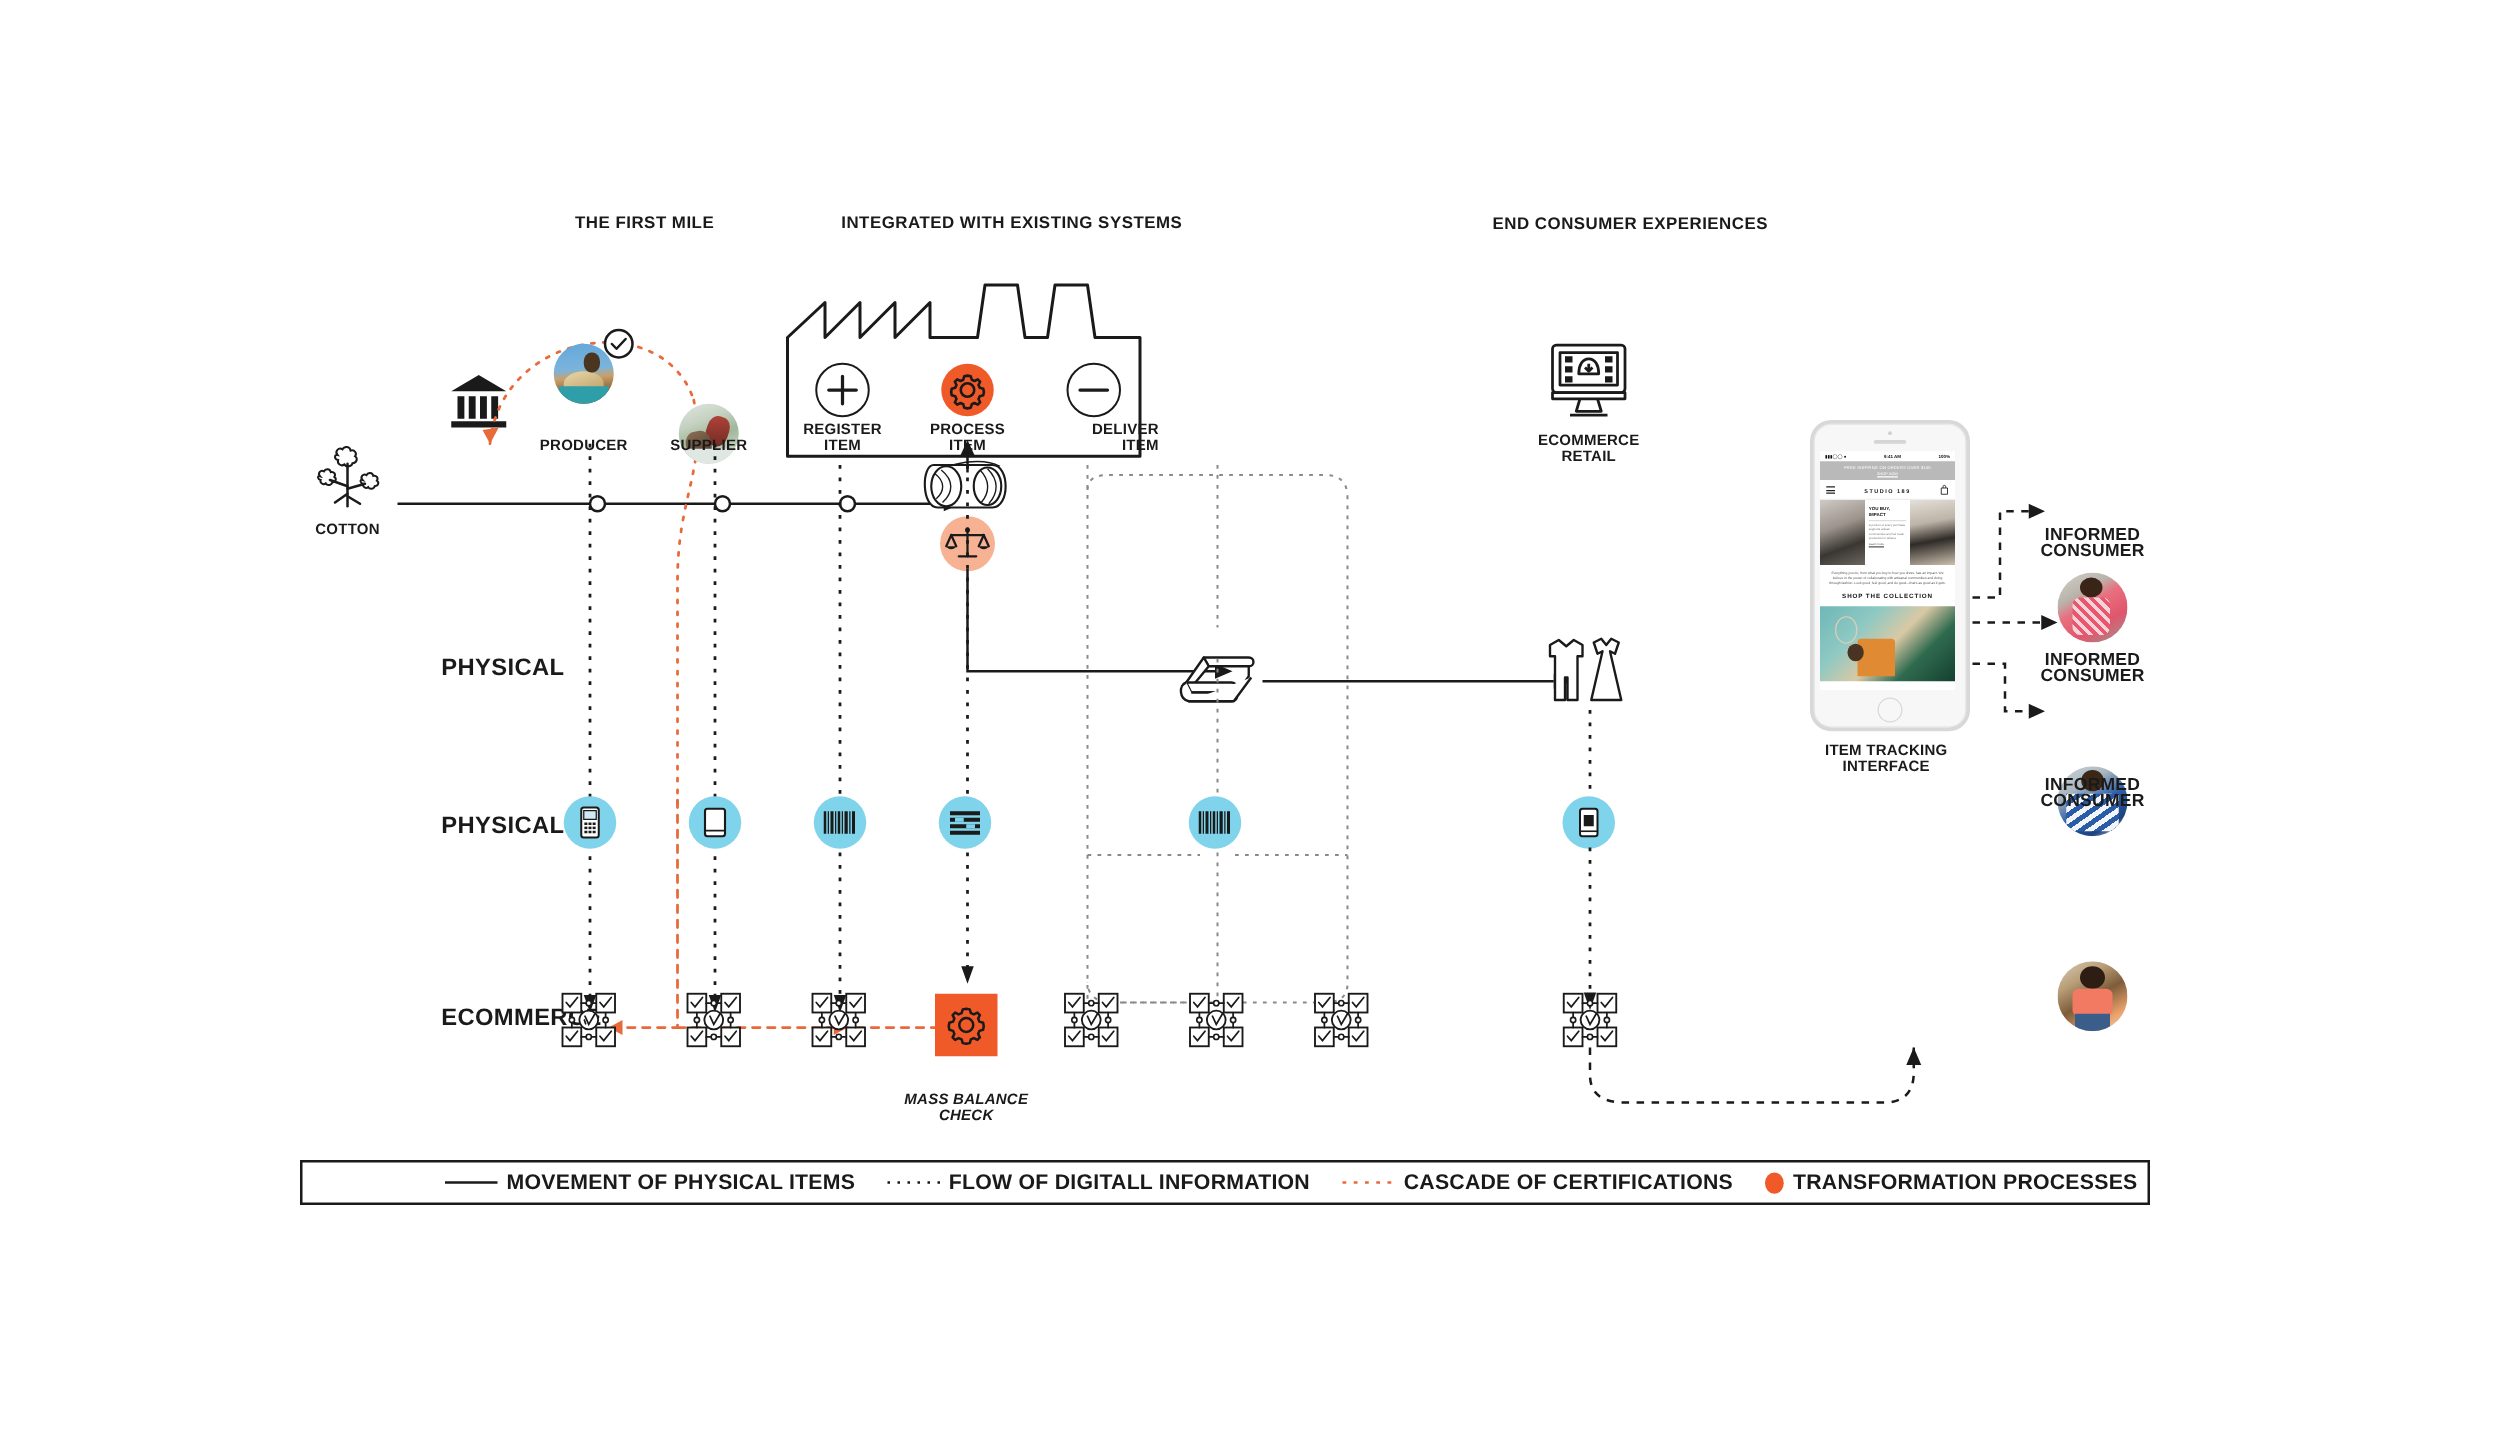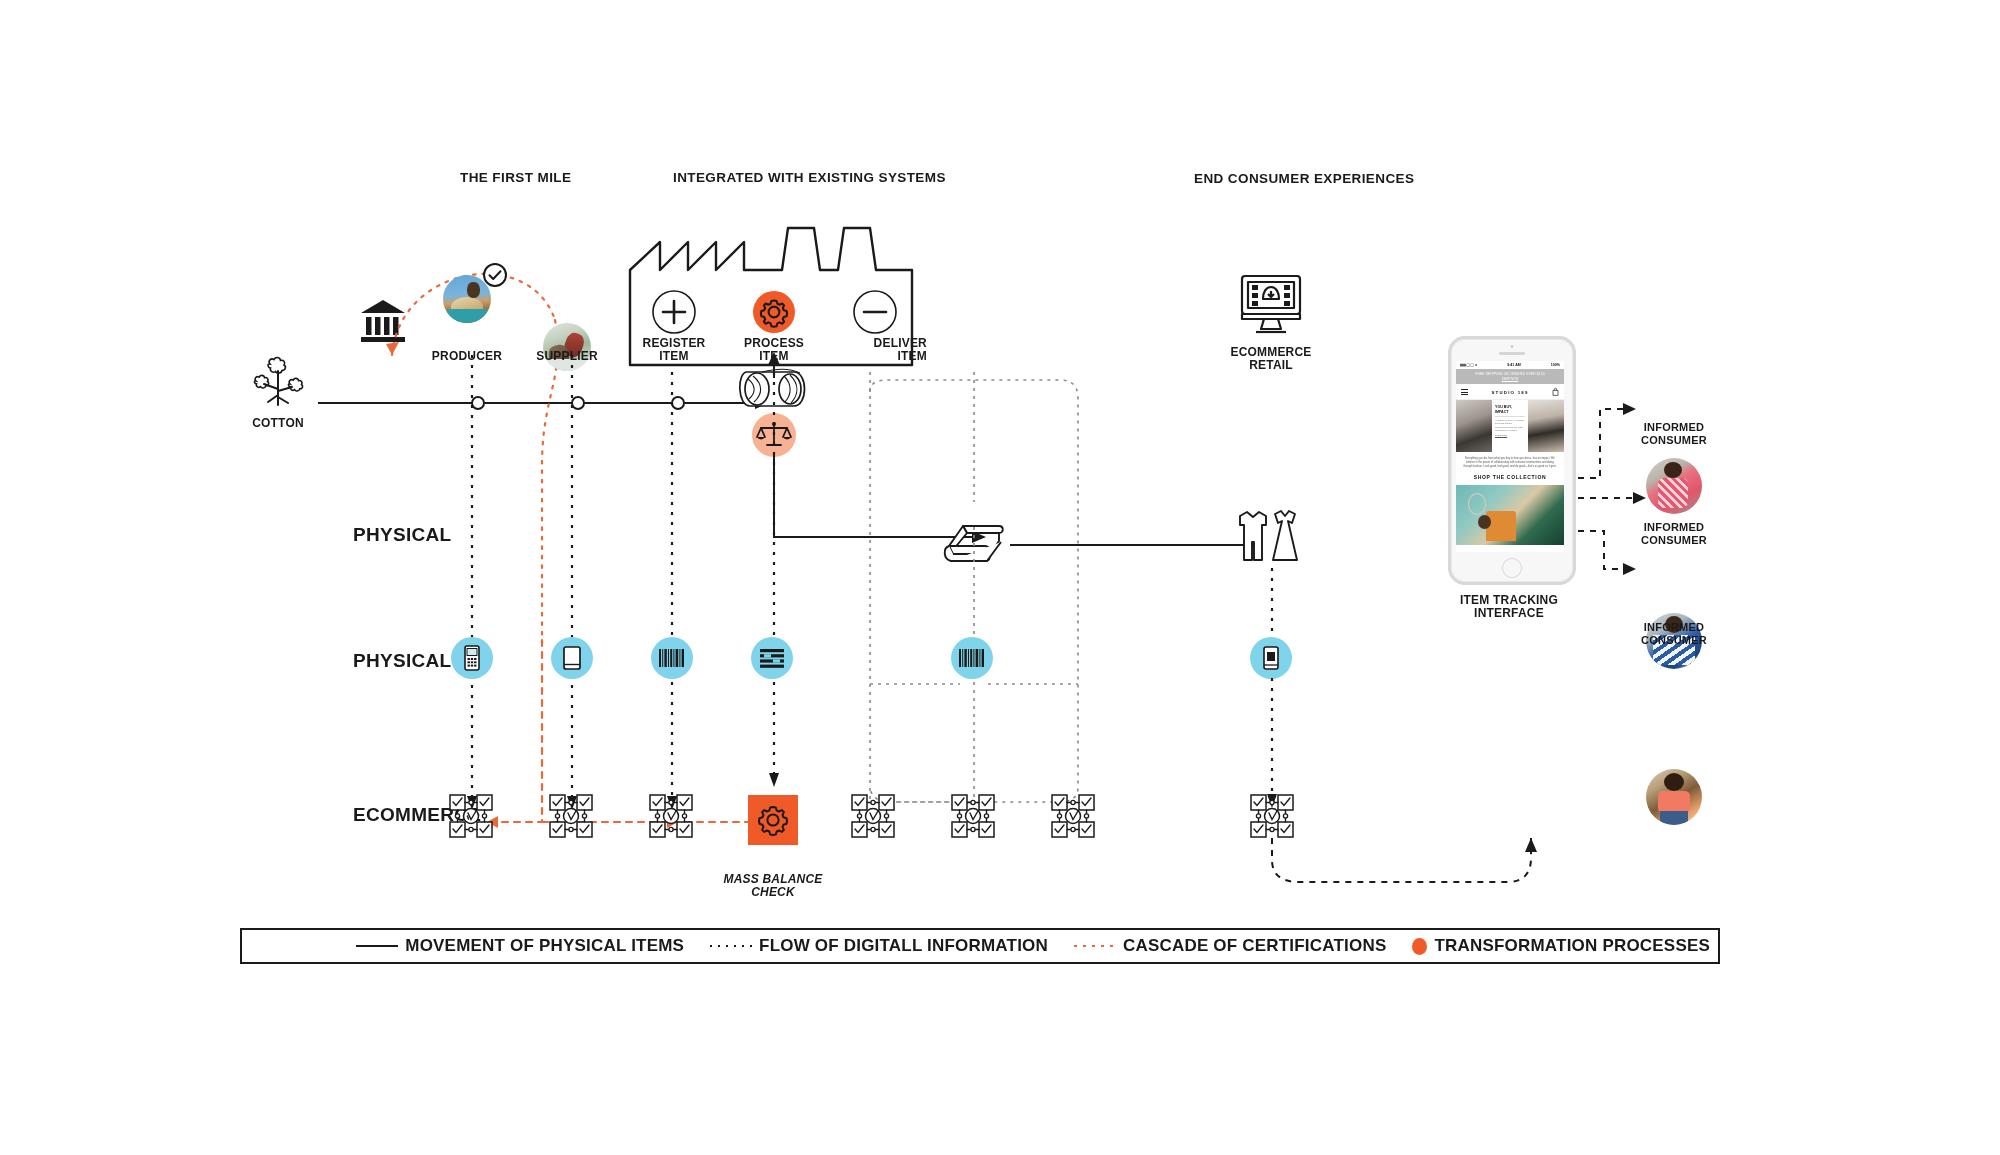--- a/index.html
+++ b/index.html
@@ -3,21 +3,21 @@
 <meta charset="utf-8">
 <style>
   html,body{margin:0;padding:0;background:#ffffff;}
   body{width:2000px;height:1155px;position:relative;overflow:hidden;
        font-family:"Liberation Sans","DejaVu Sans",sans-serif;color:#1a1a1a;}
   .canvas{position:absolute;left:0;top:0;width:2000px;height:1155px;border-radius:26px;}
   .abs{position:absolute;}
   .hdr{font-size:13.5px;font-weight:700;letter-spacing:.4px;white-space:nowrap;}
   .rowlbl{font-size:19px;font-weight:700;letter-spacing:.3px;white-space:nowrap;}
   .cap{font-size:12px;font-weight:700;letter-spacing:.2px;text-align:center;line-height:13px;white-space:pre-line;}
-  .capsm{font-size:11px;font-weight:700;letter-spacing:.2px;text-align:center;line-height:13px;white-space:pre-line;}
+  .capsm{font-size:14px;font-weight:700;letter-spacing:.2px;text-align:center;line-height:13px;white-space:pre-line;}
   svg{display:block;overflow:visible;}
   .node-circ{border-radius:50%;display:flex;align-items:center;justify-content:center;}
   .digital{background:#7fd3ea;width:42px;height:42px;}
   .photo{width:48px;height:48px;border-radius:50%;overflow:hidden;position:relative;}
   .legendbox{border:2px solid #1a1a1a;box-sizing:border-box;display:flex;align-items:center;justify-content:center;}
   .legitem{display:flex;align-items:center;gap:7px;font-size:17px;font-weight:700;letter-spacing:.2px;white-space:nowrap;}
   .phone{position:absolute;border:3px solid #d8d8d8;border-radius:17px;background:#f7f7f7;
          box-shadow:0 0 0 1px #e8e8e8 inset;}
   .screen{position:absolute;background:#fff;overflow:hidden;}
 </style>

